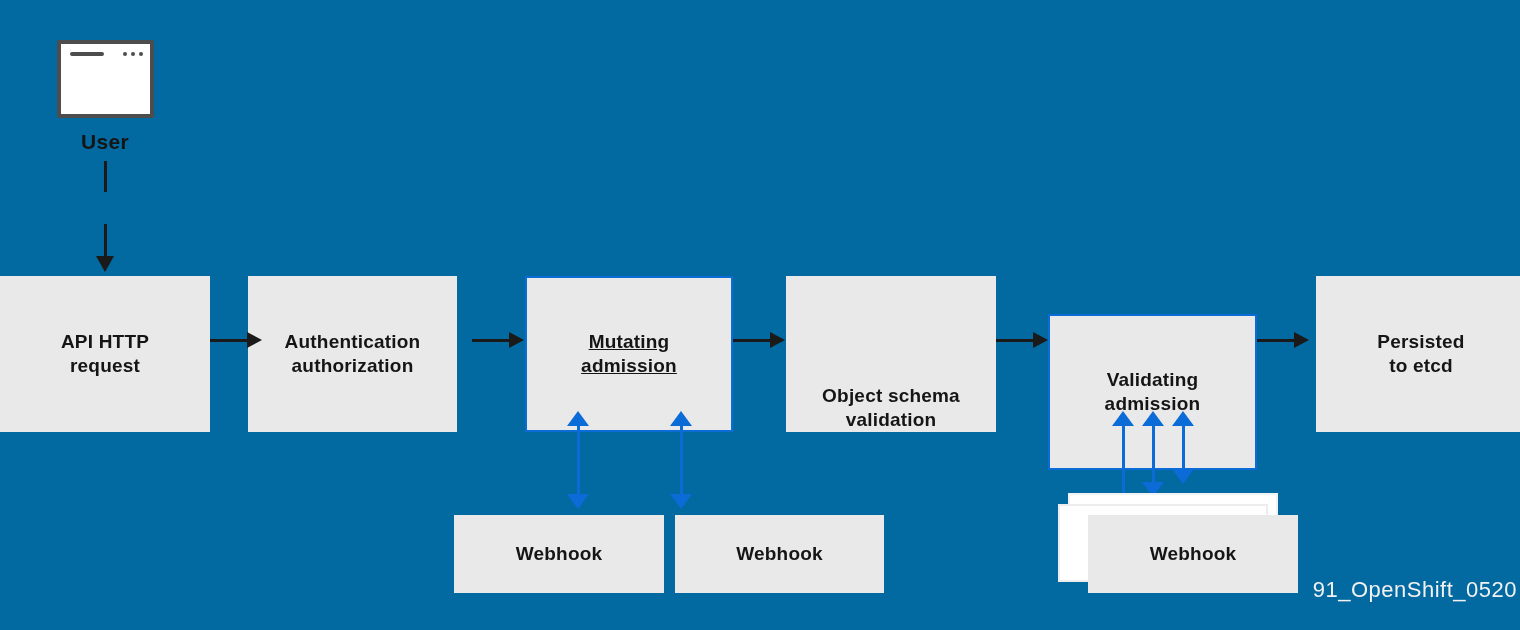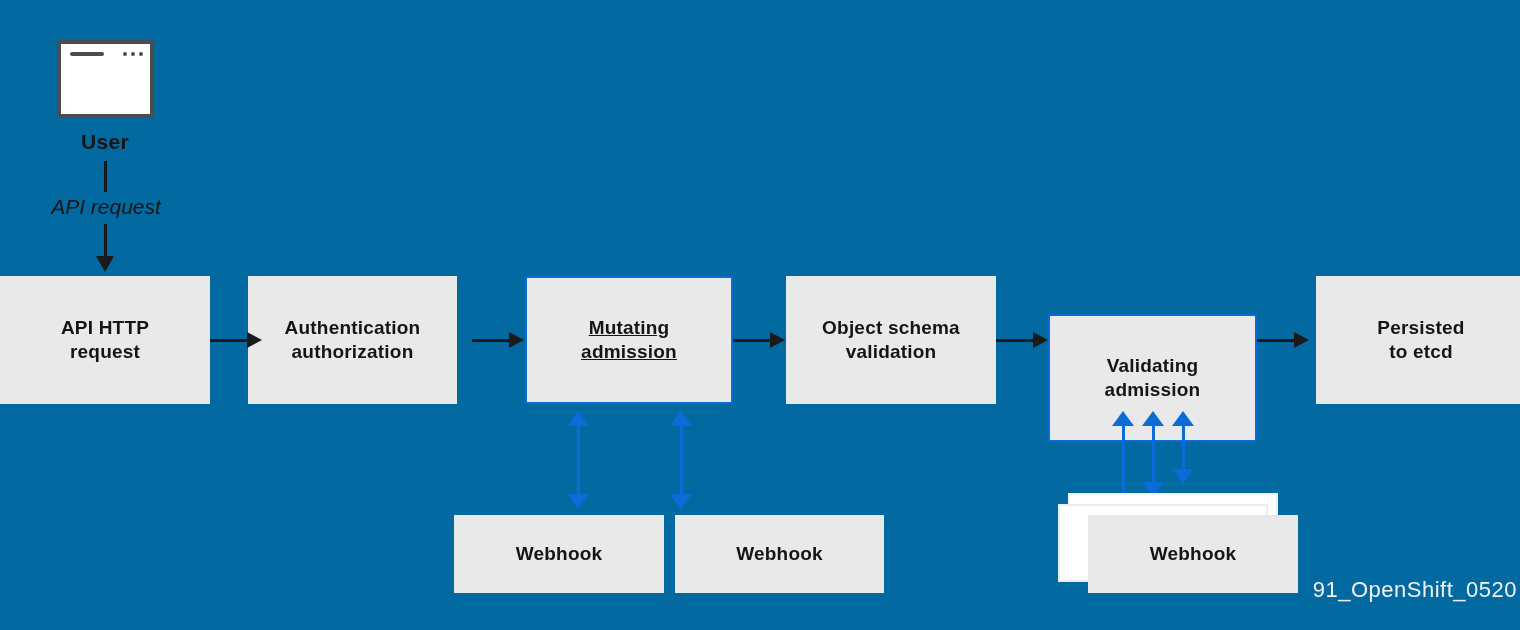--- a/index.html
+++ b/index.html
@@ -57,35 +57,35 @@
     background: #1a1a1a;
   }
   .down-arrow .head {
     position: absolute; left: 0; top: 32px; width: 0; height: 0;
     border-left: 9.5px solid transparent; border-right: 9.5px solid transparent;
     border-top: 16px solid #1a1a1a;
   }
 
   
   .node {
-    position: absolute; top: 276px; height: 128px;
+    position: absolute; top: 276px; height: 156px;
     background: #e9e9e9;
     display: flex; flex-direction: column;
     align-items: center; justify-content: center;
     text-align: center; font-size: 19px; font-weight: 700;
     line-height: 24px; letter-spacing: .2px;
     box-sizing: border-box;
   }
   .node.blue { border: 2px solid #0b6cd8; }
   .node span { display: block; }
 
   .node-0 { left: 0px;    width: 210px; }
   .node-1 { left: 248px;  width: 209px; }
   .node-2 { left: 525px;  width: 208px; text-decoration: underline; }
-  .node-3 { left: 786px;  width: 210px; }
+  .node-3 { left: 786px;  width: 210px; justify-content: flex-end; }
   .node-4 { left: 1048px; width: 209px; margin-top: 38px; }
   .node-5 { left: 1316px; width: 210px; }
 
   
   .harrow { position: absolute; top: 332px; width: 52px; height: 17px; }
   .harrow .shaft {
     position: absolute; left: 0; top: 7px; height: 3px; right: 13px;
     background: #1a1a1a;
   }
   .harrow .head {
@@ -157,21 +157,20 @@
     <div class="title-line"></div>
     <div class="dots">
       <span></span>
         <span></span>
         <span></span>
     </div>
   </div>
   <div class="user-label">User</div>
 
   <div class="user-connector"></div>
-  <div class="api-request-label">API request</div>
   <div class="down-arrow">
     <div class="shaft"></div>
     <div class="head"></div>
   </div>
 
   <div class="node node-0">
     <span>API HTTP</span>
     <span>request</span>
   </div>
   <div class="node node-1">

